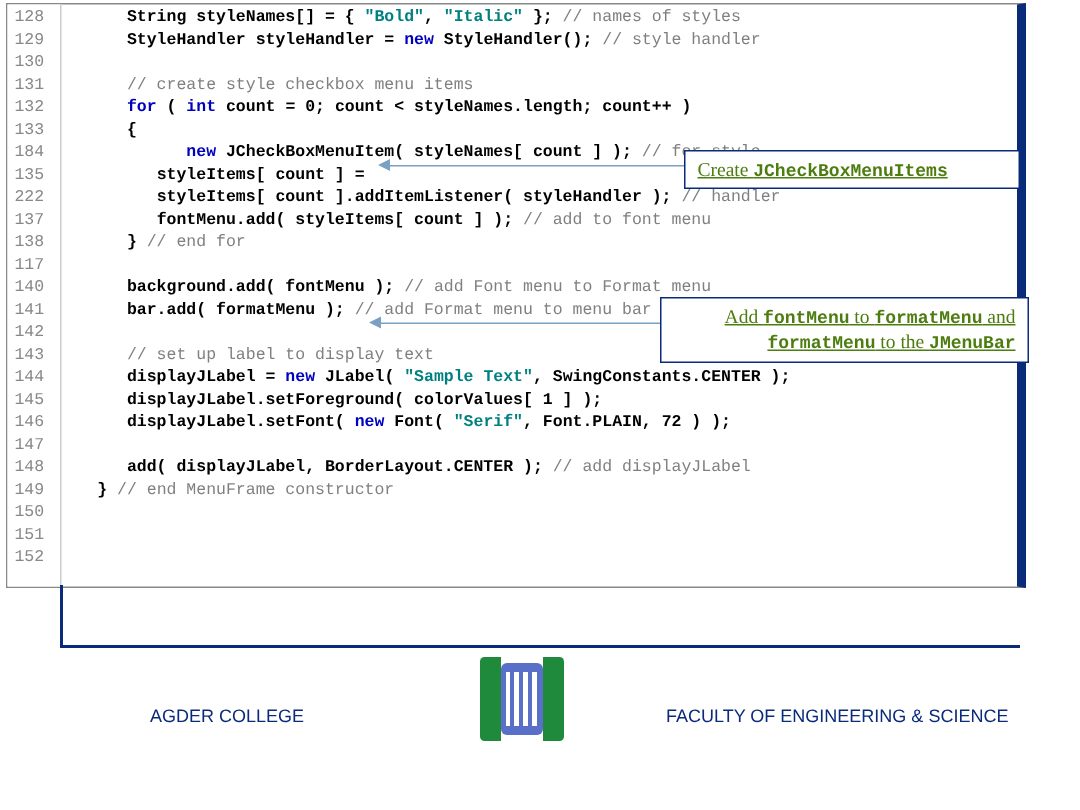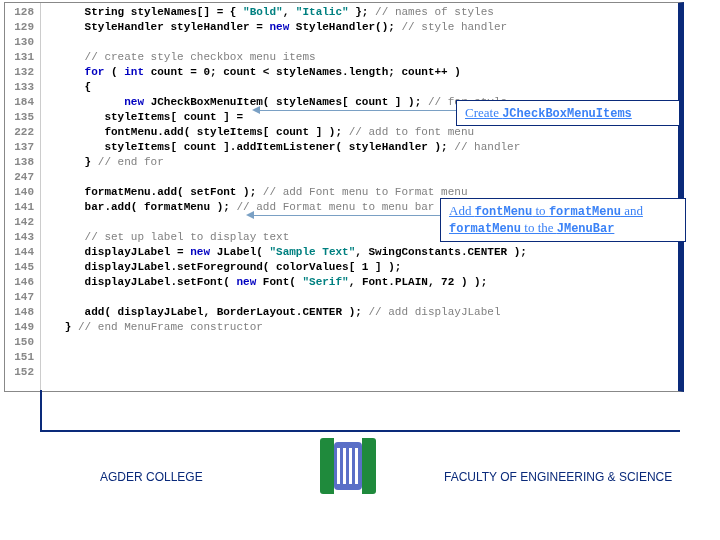--- a/index.html
+++ b/index.html
@@ -25,48 +25,48 @@
     line-height: 15px;
     display: flex;
   }
   .gutter {
     width: 36px;
     background: #fff;
     border-right: 1px solid #ccc;
     padding-top: 2px;
   }
   .gutter div {
-    text-align: right;
+    text-align: center;
     padding-right: 6px;
     color: #888;
-    font-weight: bold;
+    font-weight: normal;
     height: 15px;
   }
   .code {
     flex: 1;
     padding-top: 2px;
     padding-left: 4px;
   }
   .code div.line { height: 15px; white-space: pre; color: #000; font-weight: bold; }
   .kw { color: #0000c0; }
   .str { color: #008080; }
   .cmt { color: #808080; font-weight: normal; }
   .type { color: #000; }
 
   .callout {
     position: absolute;
     background: #fff;
     border: 1.5px solid #0a2a7a;
     padding: 4px 8px;
     font-family: Georgia, "Times New Roman", serif;
     font-size: 13px;
-    color: #3b82f6;
+    color: #4d7c0f;
   }
   .callout1 { top: 100px; left: 456px; width: 224px; }
-  .callout2 { top: 198px; left: 440px; width: 246px; line-height: 1.25; }
+  .callout2 { top: 198px; left: 440px; width: 246px; line-height: 1.25; text-align: right; }
   .monoish { font-family: "Courier New", monospace; font-weight: bold; font-size: 12px; }
   .underline { text-decoration: underline; }
 
   .arrow1 {
     position: absolute;
     top: 110px; left: 256px;
     width: 200px; height: 1px;
     background: #7aa0c4;
   }
   .arrow1::before {
@@ -151,21 +151,21 @@
       <div>129</div>
       <div>130</div>
       <div>131</div>
       <div>132</div>
       <div>133</div>
       <div>184</div>
       <div>135</div>
       <div>222</div>
       <div>137</div>
       <div>138</div>
-      <div>247</div>
+      <div>117</div>
       <div>140</div>
       <div>141</div>
       <div>142</div>
       <div>143</div>
       <div>144</div>
       <div>145</div>
       <div>146</div>
       <div>147</div>
       <div>148</div>
       <div>149</div>
@@ -175,25 +175,25 @@
     </div>
   <div class="code" id="code">
       <div class="line">      <span class="type">String</span><span> styleNames[] = { </span><span class="str">"Bold"</span><span>, </span><span class="str">"Italic"</span><span> }; </span><span class="cmt">// names of styles</span></div>
       <div class="line">      <span>StyleHandler styleHandler = </span><span class="kw">new</span><span> StyleHandler(); </span><span class="cmt">// style handler</span></div>
       <div class="line"></div>
       <div class="line">      <span class="cmt">// create style checkbox menu items</span></div>
       <div class="line">      <span class="kw">for</span><span> ( </span><span class="kw">int</span><span> count = 0; count &lt; styleNames.length; count++ )</span></div>
       <div class="line">      <span>{</span></div>
       <div class="line">            <span class="kw">new</span><span> JCheckBoxMenuItem( styleNames[ count ] ); </span><span class="cmt">// for style</span></div>
       <div class="line">         <span>styleItems[ count ] =</span></div>
+      <div class="line">         <span>styleItems[ count ].addItemListener( styleHandler ); </span><span class="cmt">// handler</span></div>
       <div class="line">         <span>fontMenu.add( styleItems[ count ] ); </span><span class="cmt">// add to font menu</span></div>
-      <div class="line">         <span>styleItems[ count ].addItemListener( styleHandler ); </span><span class="cmt">// handler</span></div>
       <div class="line">      <span>} </span><span class="cmt">// end for</span></div>
       <div class="line"></div>
-      <div class="line">      <span>formatMenu.add( setFont ); </span><span class="cmt">// add Font menu to Format menu</span></div>
+      <div class="line">      <span>background.add( fontMenu ); </span><span class="cmt">// add Font menu to Format menu</span></div>
       <div class="line">      <span>bar.add( formatMenu ); </span><span class="cmt">// add Format menu to menu bar</span></div>
       <div class="line"></div>
       <div class="line">      <span class="cmt">// set up label to display text</span></div>
       <div class="line">      <span>displayJLabel = </span><span class="kw">new</span><span> JLabel( </span><span class="str">"Sample Text"</span><span>, SwingConstants.CENTER );</span></div>
       <div class="line">      <span>displayJLabel.setForeground( colorValues[ 1 ] );</span></div>
       <div class="line">      <span>displayJLabel.setFont( </span><span class="kw">new</span><span> Font( </span><span class="str">"Serif"</span><span>, Font.PLAIN, 72 ) );</span></div>
       <div class="line"></div>
       <div class="line">      <span>add( displayJLabel, BorderLayout.CENTER ); </span><span class="cmt">// add displayJLabel</span></div>
       <div class="line">   <span>} </span><span class="cmt">// end MenuFrame constructor</span></div>
       <div class="line"></div>

